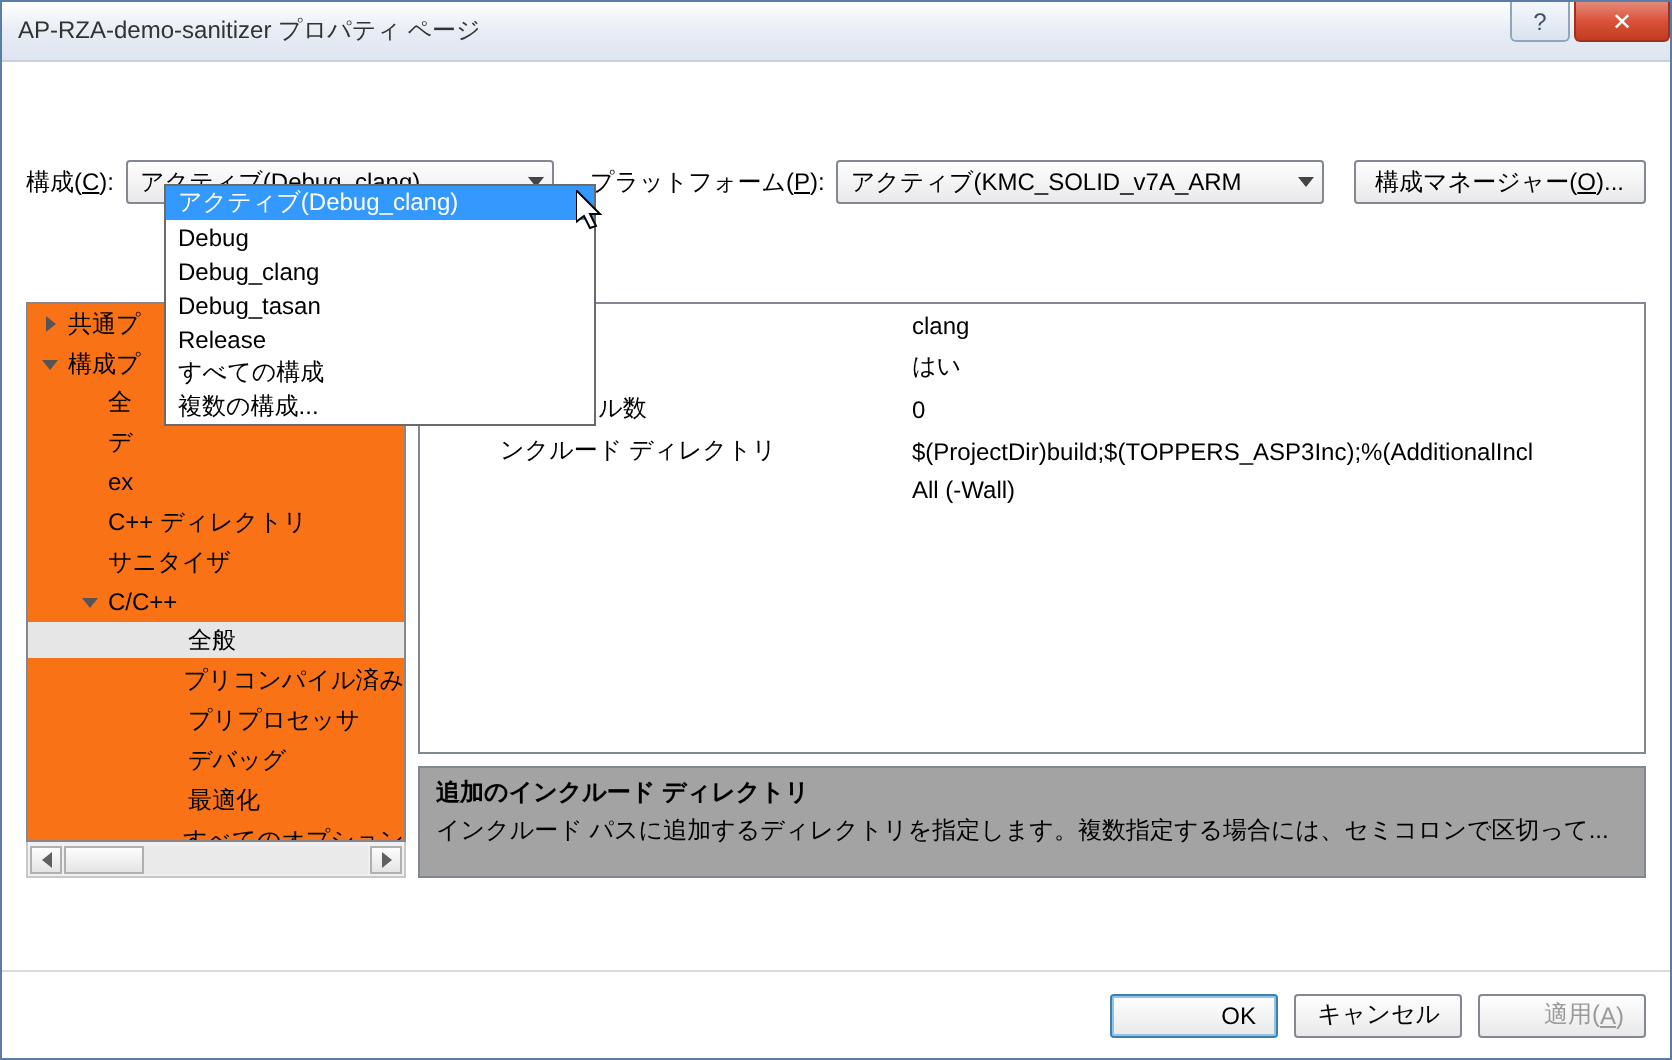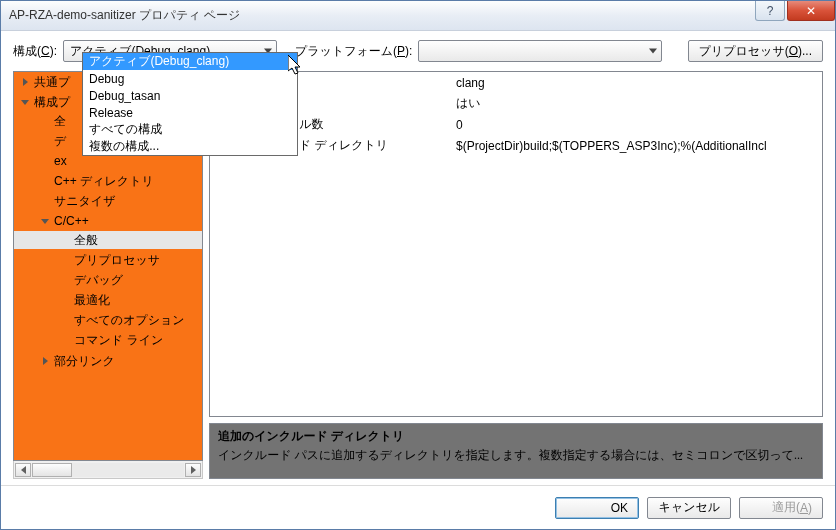--- a/index.html
+++ b/index.html
@@ -1,18 +1,18 @@
 <!DOCTYPE html>
 <html><head>
 <meta charset="utf-8">
 <style>
   * { box-sizing: border-box; margin: 0; padding: 0; }
   body { width: 836px; height: 530px; font-family: "Meiryo UI", "MS UI Gothic", sans-serif; font-size: 12px; background: #eef4fa; overflow: hidden; }
   
-  .window { width: 836px; height: 530px; border: 1px solid #5a7ca8; background: #fff; display: flex; flex-direction: column; }
+  .window { width: 836px; height: 530px; border: 1px solid #5a7ca8; background: #fff; display: flex; flex-direction: column; gap: 40px; }
   
   .titlebar { height: 30px; background: linear-gradient(#fdfefe, #e8edf5 50%, #dde5f0); display: flex; align-items: center; padding: 0 0 0 8px; border-bottom: 1px solid #c8d0dc; }
   .titlebar .title { flex: 1; color: #333; }
   .winbtns { display: flex; align-items: flex-start; height: 100%; }
   .winbtn { width: 30px; height: 20px; margin-left: 2px; border: 1px solid #8fa6bd; border-top: none; border-radius: 0 0 3px 3px; background: linear-gradient(#f3f7fb,#d9e3ef); display:flex; align-items:center; justify-content:center; font-size:12px; color:#405066; }
   .winbtn.close { width: 48px; background: linear-gradient(#e68a7a, #d9533a 50%, #c33b20); border-color:#a03020; color:#fff; margin-right:0; }
   .winbtn.help { width: 30px; }
   
   .toprow { height: 40px; display: flex; align-items: center; padding: 0 12px; gap: 6px; background: #fff; }
   .lbl { display: inline-flex; align-items: center; }
@@ -31,36 +31,36 @@
   .tree li { padding:1px 0 1px 0; white-space:nowrap; }
   .tree .row { display:flex; align-items:center; height:18px; }
   .tw { width:14px; display:inline-flex; justify-content:center; align-items:center; color:#555; }
   .caret { width:0;height:0;display:inline-block; }
   .caret.open { border-left:4px solid transparent;border-right:4px solid transparent;border-top:5px solid #555; }
   .caret.closed { border-top:4px solid transparent;border-bottom:4px solid transparent;border-left:5px solid #555; }
   .tree .lbltxt { padding-left:2px; }
   .tree .sel { background:#e6e6e6; }
   .tree .i0 { padding-left: 4px; }
   .tree .i1 { padding-left: 24px; }
-  .tree .i2 { padding-left: 44px; }
+  .tree .i2 { padding-left: 64px; }
   
   .treehscroll { height:18px; border:1px solid #c8c8c8; border-top:none; background:#f0f0f0; display:flex; align-items:center; padding:1px; gap:1px; }
   .sbtn { width:16px; height:14px; border:1px solid #b0b0b0; background:linear-gradient(#fdfdfd,#e4e4e4); display:flex;align-items:center;justify-content:center;}
   .sarrow-l { width:0;height:0;border-top:4px solid transparent;border-bottom:4px solid transparent;border-right:5px solid #606060; }
   .sarrow-r { width:0;height:0;border-top:4px solid transparent;border-bottom:4px solid transparent;border-left:5px solid #606060; }
   .strck { flex:1; height:14px; background:#eaeaea; position:relative; }
   .sthumb { position:absolute; left:0; top:0; width:40px; height:100%; border:1px solid #b0b0b0; background:linear-gradient(#fdfdfd,#e4e4e4); }
   
   .main { flex:1; display:flex; flex-direction:column; gap:6px; overflow:hidden; }
   .grid { flex:1; border:1px solid #828790; background:#fff; overflow:hidden; position:relative; }
   .grid table { border-collapse:collapse; width:100%; }
   .grid td { padding:2px 6px; height:18px; white-space:nowrap; overflow:hidden; text-overflow:clip; }
   .grid td.k { width: 240px; padding-left: 40px; }
   .grid td.v { }
-  .desc { height: 56px; border:1px solid #828790; background:#737373; padding:4px 8px;font-family:Liberation Serif, serif; }
+  .desc { height: 56px; border:1px solid #828790; background:#a3a3a3; padding:4px 8px; }
   .desc .dt { font-weight:bold; margin-bottom:2px; }
   .desc .dd { white-space:nowrap; overflow:hidden; text-overflow:ellipsis; }
   
   .footer { height: 44px; display:flex; align-items:center; justify-content:flex-end; padding: 0 12px; gap:8px; border-top:1px solid #dcdcdc; }
   .fbtn { min-width:84px; height:22px; border:1px solid #828790; background:linear-gradient(#fefefe,#e9e9e9); border-radius:2px; display:inline-flex;align-items:center;justify-content:flex-end; padding:0 10px; }
   .fbtn.default { border-color:#3c7fb1; box-shadow:0 0 0 1px #94c1e4 inset; }
   .fbtn.disabled { color:#9a9a9a; }
   
   .dropdown { position:absolute; left: 81px; top: 21px; width: 216px; border:1px solid #6a6a6a; background:#fff; z-index: 50; }
   .dropdown .opt { height:17px; padding:1px 6px; display:flex; align-items:center; }
@@ -95,32 +95,34 @@
       <span>アクティブ(Debug_clang)</span>
       <span class="arrow"></span>
     </div>
     <span style="width:6px"></span>
     <span class="lbl">
       <span>プラットフォーム(</span>
         <span class="under">P</span>
         <span>):</span>
     </span>
     <div id="combo-platform" class="combo">
+      <span>アクティブ(KMC_SOLID_v7A_ARM</span>
       <span class="arrow"></span>
     </div>
     <span style="flex:1"></span>
     <div class="btn">
-      <span>プリプロセッサ(</span>
+      <span>構成マネージャー(</span>
         <span class="under">O</span>
         <span>)...</span>
     </div>
 
     <div class="dropdown">
       <div class="opt sel">アクティブ(Debug_clang)</div>
       <div class="opt">Debug</div>
+      <div class="opt">Debug_clang</div>
       <div class="opt">Debug_tasan</div>
       <div class="opt">Release</div>
       <div class="opt">すべての構成</div>
       <div class="opt">複数の構成...</div>
     </div>
     <svg class="cursor" width="18" height="24" viewBox="0 0 18 24">
       <polygon points="0,0 0,16 4,13 7,19 10,18 7,12 12,12" fill="#fff" stroke="#000" stroke-width="1"></polygon>
     </svg>
   </div>
 
@@ -184,20 +186,26 @@
                 <ul>
                   <li>
                       <div class="row i2 sel">
                         <span class="tw"></span>
                         <span class="lbltxt">全般</span>
                       </div>
                     </li>
                   <li>
                       <div class="row i2">
                         <span class="tw"></span>
+                        <span class="lbltxt">プリコンパイル済み</span>
+                      </div>
+                    </li>
+                  <li>
+                      <div class="row i2">
+                        <span class="tw"></span>
                         <span class="lbltxt">プリプロセッサ</span>
                       </div>
                     </li>
                   <li>
                       <div class="row i2">
                         <span class="tw"></span>
                         <span class="lbltxt">デバッグ</span>
                       </div>
                     </li>
                   <li>
@@ -258,20 +266,24 @@
                 <td class="v">はい</td>
               </tr>
           <tr>
                 <td class="k">コンパイル数</td>
                 <td class="v">0</td>
               </tr>
           <tr>
                 <td class="k">ンクルード ディレクトリ</td>
                 <td class="v">$(ProjectDir)build;$(TOPPERS_ASP3Inc);%(AdditionalIncl</td>
               </tr>
+          <tr>
+                <td class="k"></td>
+                <td class="v">All (-Wall)</td>
+              </tr>
         </tbody>
           </table>
       </div>
       <div class="desc">
         <div class="dt">追加のインクルード ディレクトリ</div>
         <div class="dd">インクルード パスに追加するディレクトリを指定します。複数指定する場合には、セミコロンで区切って...</div>
       </div>
     </div>
   </div>
 

